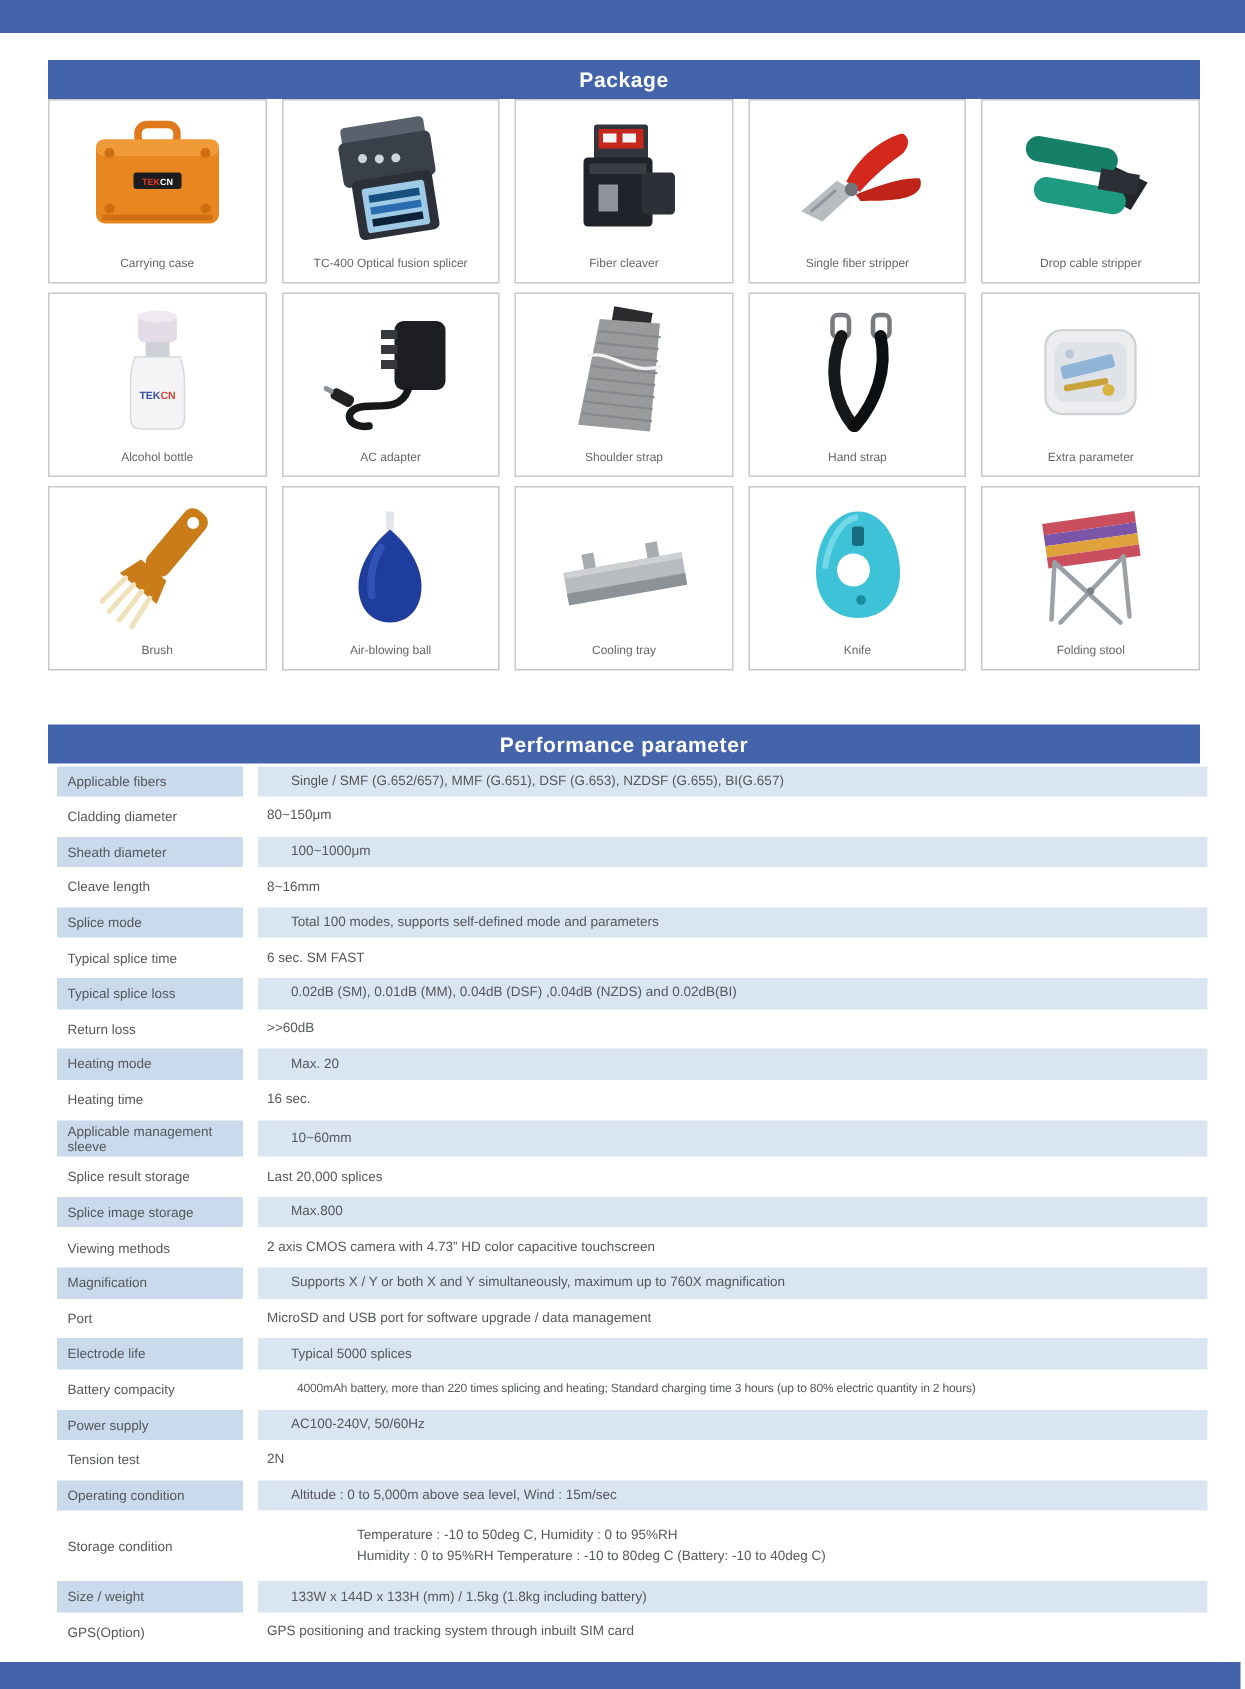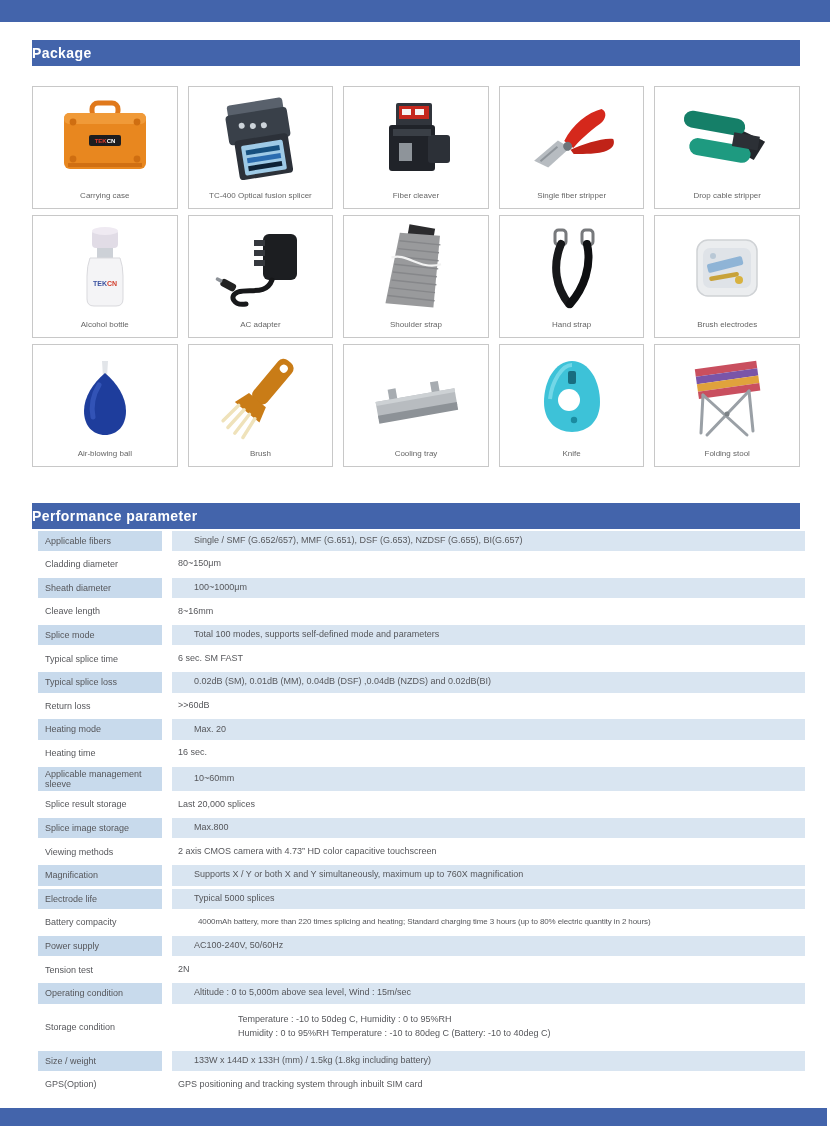--- a/index.html
+++ b/index.html
@@ -5,24 +5,24 @@
   html,body { margin:0; padding:0; }
   body {
     width:830px; height:1126px; background:#ffffff; position:relative; overflow:hidden;
     font-family:"Liberation Sans", sans-serif; -webkit-font-smoothing:antialiased;
   }
   * { box-sizing:border-box; }
   .top-bar { position:absolute; top:0; left:0; width:830px; height:22px; background:var(--accent); }
   .footer-bar { position:absolute; bottom:0; left:0; width:827px; height:18px; background:var(--accent); }
   .content { position:absolute; left:32px; top:40px; width:768px; }
   .section-header {
-    height:26px; background:var(--accent); color:#fff; 
+    height:26px; background:var(--accent); color:#fff; text-align:center;
     font-size:14px; font-weight:bold; line-height:26px; letter-spacing:0.4px;
   }
-  .items-grid { margin-top:20px; display:grid; grid-template-columns:repeat(5,1fr); column-gap:10px; row-gap:6px; }
+  .items-grid { margin-top:0; display:grid; grid-template-columns:repeat(5,1fr); column-gap:10px; row-gap:6px; }
   .card {
     background:#fff; border:1px solid #c8c8c8; height:123px; position:relative;
     display:flex; flex-direction:column; align-items:center; justify-content:flex-end; padding-bottom:7px;
   }
   .card-img { position:absolute; top:6px; left:50%; transform:translateX(-50%); width:120px; height:92px; }
   .card-img svg { width:120px; height:92px; display:block; }
   .card-label { font-size:8px; color:#666; line-height:1.1; text-align:center; }
   .perf-header { margin-top:36px; }
   .spec-table { margin-left:6px; width:767px; margin-top:0; }
   .spec-row { display:flex; align-items:stretch; min-height:23.6px; padding:1.6px 0; }
@@ -199,31 +199,21 @@
               <g transform="rotate(-14 58 42)">
                 <rect x="40" y="38" width="36" height="9" rx="2" fill="#8fb4d6"></rect>
               </g>
               <g transform="rotate(-10 58 54)">
                 <rect x="42" y="52" width="30" height="4.5" rx="2" fill="#c8a23a"></rect>
               </g>
               <circle cx="72" cy="58" r="4" fill="#d8b240"></circle>
               <circle cx="46" cy="34" r="3" fill="#b9c8d6"></circle>
             </svg>
           </div>
-          <div class="card-label">Brush electrodes</div>
-        </div>
-        <div class="card">
-          <div class="card-img">
-            <svg viewBox="0 0 120 92">
-              <polygon points="57,10 63,10 62,26 58,26" fill="#e2e5e9"></polygon>
-              <path d="M60 22 C48 32 39 46 39 60 C39 75 48 84 60 84 C72 84 81 75 81 60 C81 46 72 32 60 22 Z" fill="#1e3d9c"></path>
-              <path d="M54 34 C48 44 46 56 48 66" stroke="#3a5cc2" stroke-width="5" fill="none" opacity="0.7" stroke-linecap="round"></path>
-            </svg>
-          </div>
-          <div class="card-label">Air-blowing ball</div>
+          <div class="card-label">Extra parameter</div>
         </div>
         <div class="card">
           <div class="card-img">
             <svg viewBox="0 0 120 92">
               <g transform="rotate(40 60 46)">
                 <rect x="51" y="0" width="18" height="52" rx="7" fill="#c97c17"></rect>
                 <circle cx="60" cy="9" r="4" fill="#fff"></circle>
                 <path d="M49 50 L71 50 L76 66 L44 66 Z" fill="#c97c17"></path>
                 <g stroke="#efe2ba" stroke-width="3.4" stroke-linecap="round">
                   <line x1="49" y1="66" x2="47" y2="88"></line>
@@ -232,20 +222,30 @@
                   <line x1="70" y1="66" x2="73" y2="88"></line>
                 </g>
               </g>
             </svg>
           </div>
           <div class="card-label">Brush</div>
         </div>
         <div class="card">
           <div class="card-img">
             <svg viewBox="0 0 120 92">
+              <polygon points="57,10 63,10 62,26 58,26" fill="#e2e5e9"></polygon>
+              <path d="M60 22 C48 32 39 46 39 60 C39 75 48 84 60 84 C72 84 81 75 81 60 C81 46 72 32 60 22 Z" fill="#1e3d9c"></path>
+              <path d="M54 34 C48 44 46 56 48 66" stroke="#3a5cc2" stroke-width="5" fill="none" opacity="0.7" stroke-linecap="round"></path>
+            </svg>
+          </div>
+          <div class="card-label">Air-blowing ball</div>
+        </div>
+        <div class="card">
+          <div class="card-img">
+            <svg viewBox="0 0 120 92">
               <g transform="rotate(-10 60 50)">
                 <rect x="34" y="34" width="8" height="13" fill="#a7acb1"></rect>
                 <rect x="77" y="34" width="8" height="13" fill="#a7acb1"></rect>
                 <rect x="20" y="44" width="80" height="17" fill="#b8bcc0"></rect>
                 <rect x="20" y="58" width="80" height="8" fill="#8d9297"></rect>
                 <rect x="20" y="44" width="80" height="4" fill="#cdd1d4"></rect>
               </g>
             </svg>
           </div>
           <div class="card-label">Cooling tray</div>
@@ -387,20 +387,27 @@
             <div>2 axis CMOS camera with 4.73”  HD color capacitive touchscreen</div>
           </div>
         </div>
         <div class="spec-row shaded">
           <div class="lbl">Magnification</div>
           <div class="gapcol"></div>
           <div class="val">
             <div>Supports X / Y or both X and Y simultaneously, maximum up to 760X magnification</div>
           </div>
         </div>
+        <div class="spec-row">
+          <div class="lbl">Port</div>
+          <div class="gapcol"></div>
+          <div class="val">
+            <div>MicroSD and USB port for software upgrade / data management</div>
+          </div>
+        </div>
         <div class="spec-row shaded">
           <div class="lbl">Electrode life</div>
           <div class="gapcol"></div>
           <div class="val">
             <div>Typical 5000 splices</div>
           </div>
         </div>
         <div class="spec-row small-text">
           <div class="lbl">Battery compacity</div>
           <div class="gapcol"></div>

